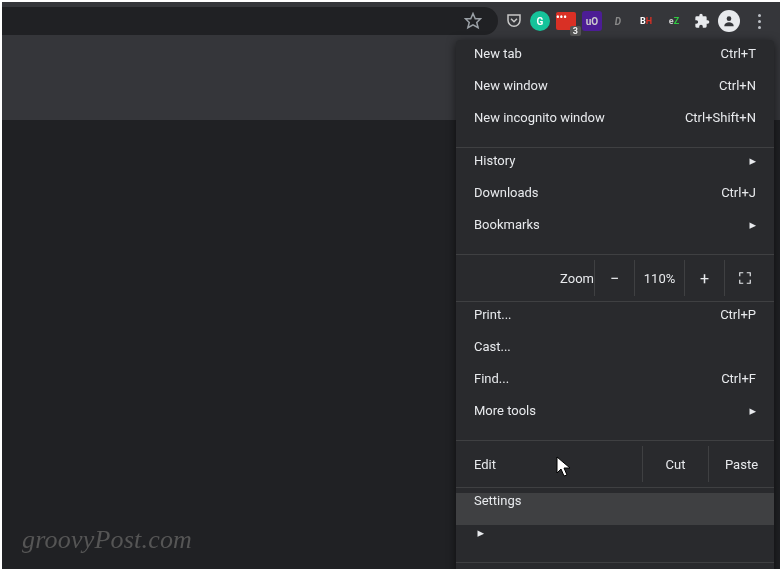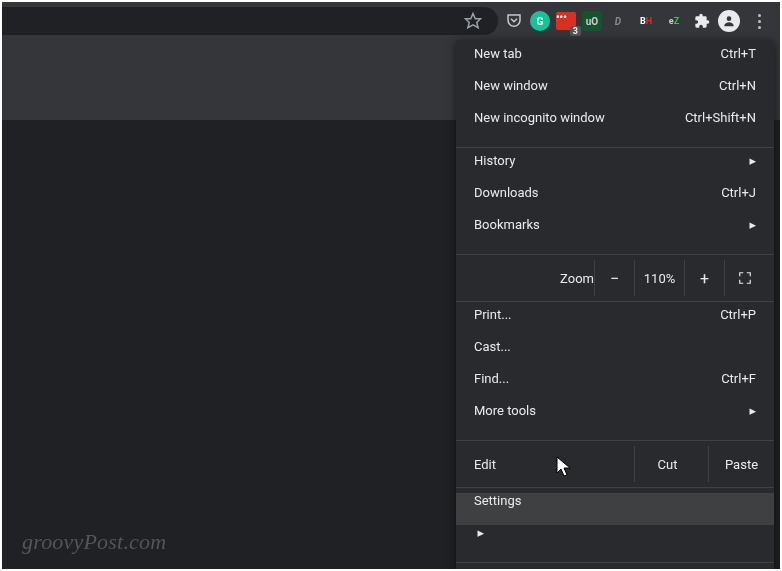--- a/index.html
+++ b/index.html
@@ -40,21 +40,21 @@
   .ext-icon {
     width: 24px; height: 24px;
     display: flex; align-items: center; justify-content: center;
     position: relative;
     font-size: 10px; font-weight: bold;
   }
   .ext-pocket { color:#c8c8c8; }
   .ext-grammarly { background:#15c39a; border-radius:50%; width:20px; height:20px; color:#fff;}
   .ext-red { background:#d93025; width:20px; height:18px; border-radius:2px; color:#fff;}
   .ext-red .badge { position:absolute; bottom:-3px; right:-3px; background:#555; color:#eee; font-size:9px; padding:0 3px; border-radius:2px;}
-  .ext-ublock { background:#14532d; width:20px; height:20px; border-radius:3px; color:#ccc; font-size:10px;}
+  .ext-ublock { background:#4c1d95; width:20px; height:20px; border-radius:3px; color:#ccc; font-size:10px;}
   .ext-dusk { color:#888; font-style:italic;}
   .ext-bh { color:#fff; font-size:9px;}
   .ext-bh span.r{color:#d93025;}
   .ext-ez { color:#ccc; font-size:9px;}
   .ext-ez span.g{color:#2ecc40;}
   .ext-puzzle { color:#e8eaed;}
   .avatar { width:22px; height:22px; border-radius:50%; background:#e8eaed; display:flex;align-items:center;justify-content:center;}
   .avatar-inner{ width:14px;height:14px;}
   .menu-btn { width:30px; height:30px; display:flex;align-items:center;justify-content:center; border-radius:50%;}
   .dots { display:flex; flex-direction:column; gap:3px;}
@@ -109,26 +109,25 @@
   .edit-row {
     height: 36px;
     display:flex; align-items:center;
     padding-left:18px;
   }
   .edit-row .elabel{ flex:1;}
   .edit-btn {
     width:66px; height:100%;
     display:flex;align-items:center;justify-content:center;
     border-left:1px solid #3f4042;
-    margin-left:8px;
   }
   .watermark {
     position:absolute; left:20px; bottom:14px;
     font-family: Georgia, "Times New Roman", serif;
-    color:#555; font-size:22px;
+    color:#555; font-size:26px;
     font-style: italic;
     letter-spacing: 0.2px;
   }
   .cursor {
     position:absolute;
     top: 454px; left: 554px;
     pointer-events:none;
   }
   svg { display:block; }
 </style>

